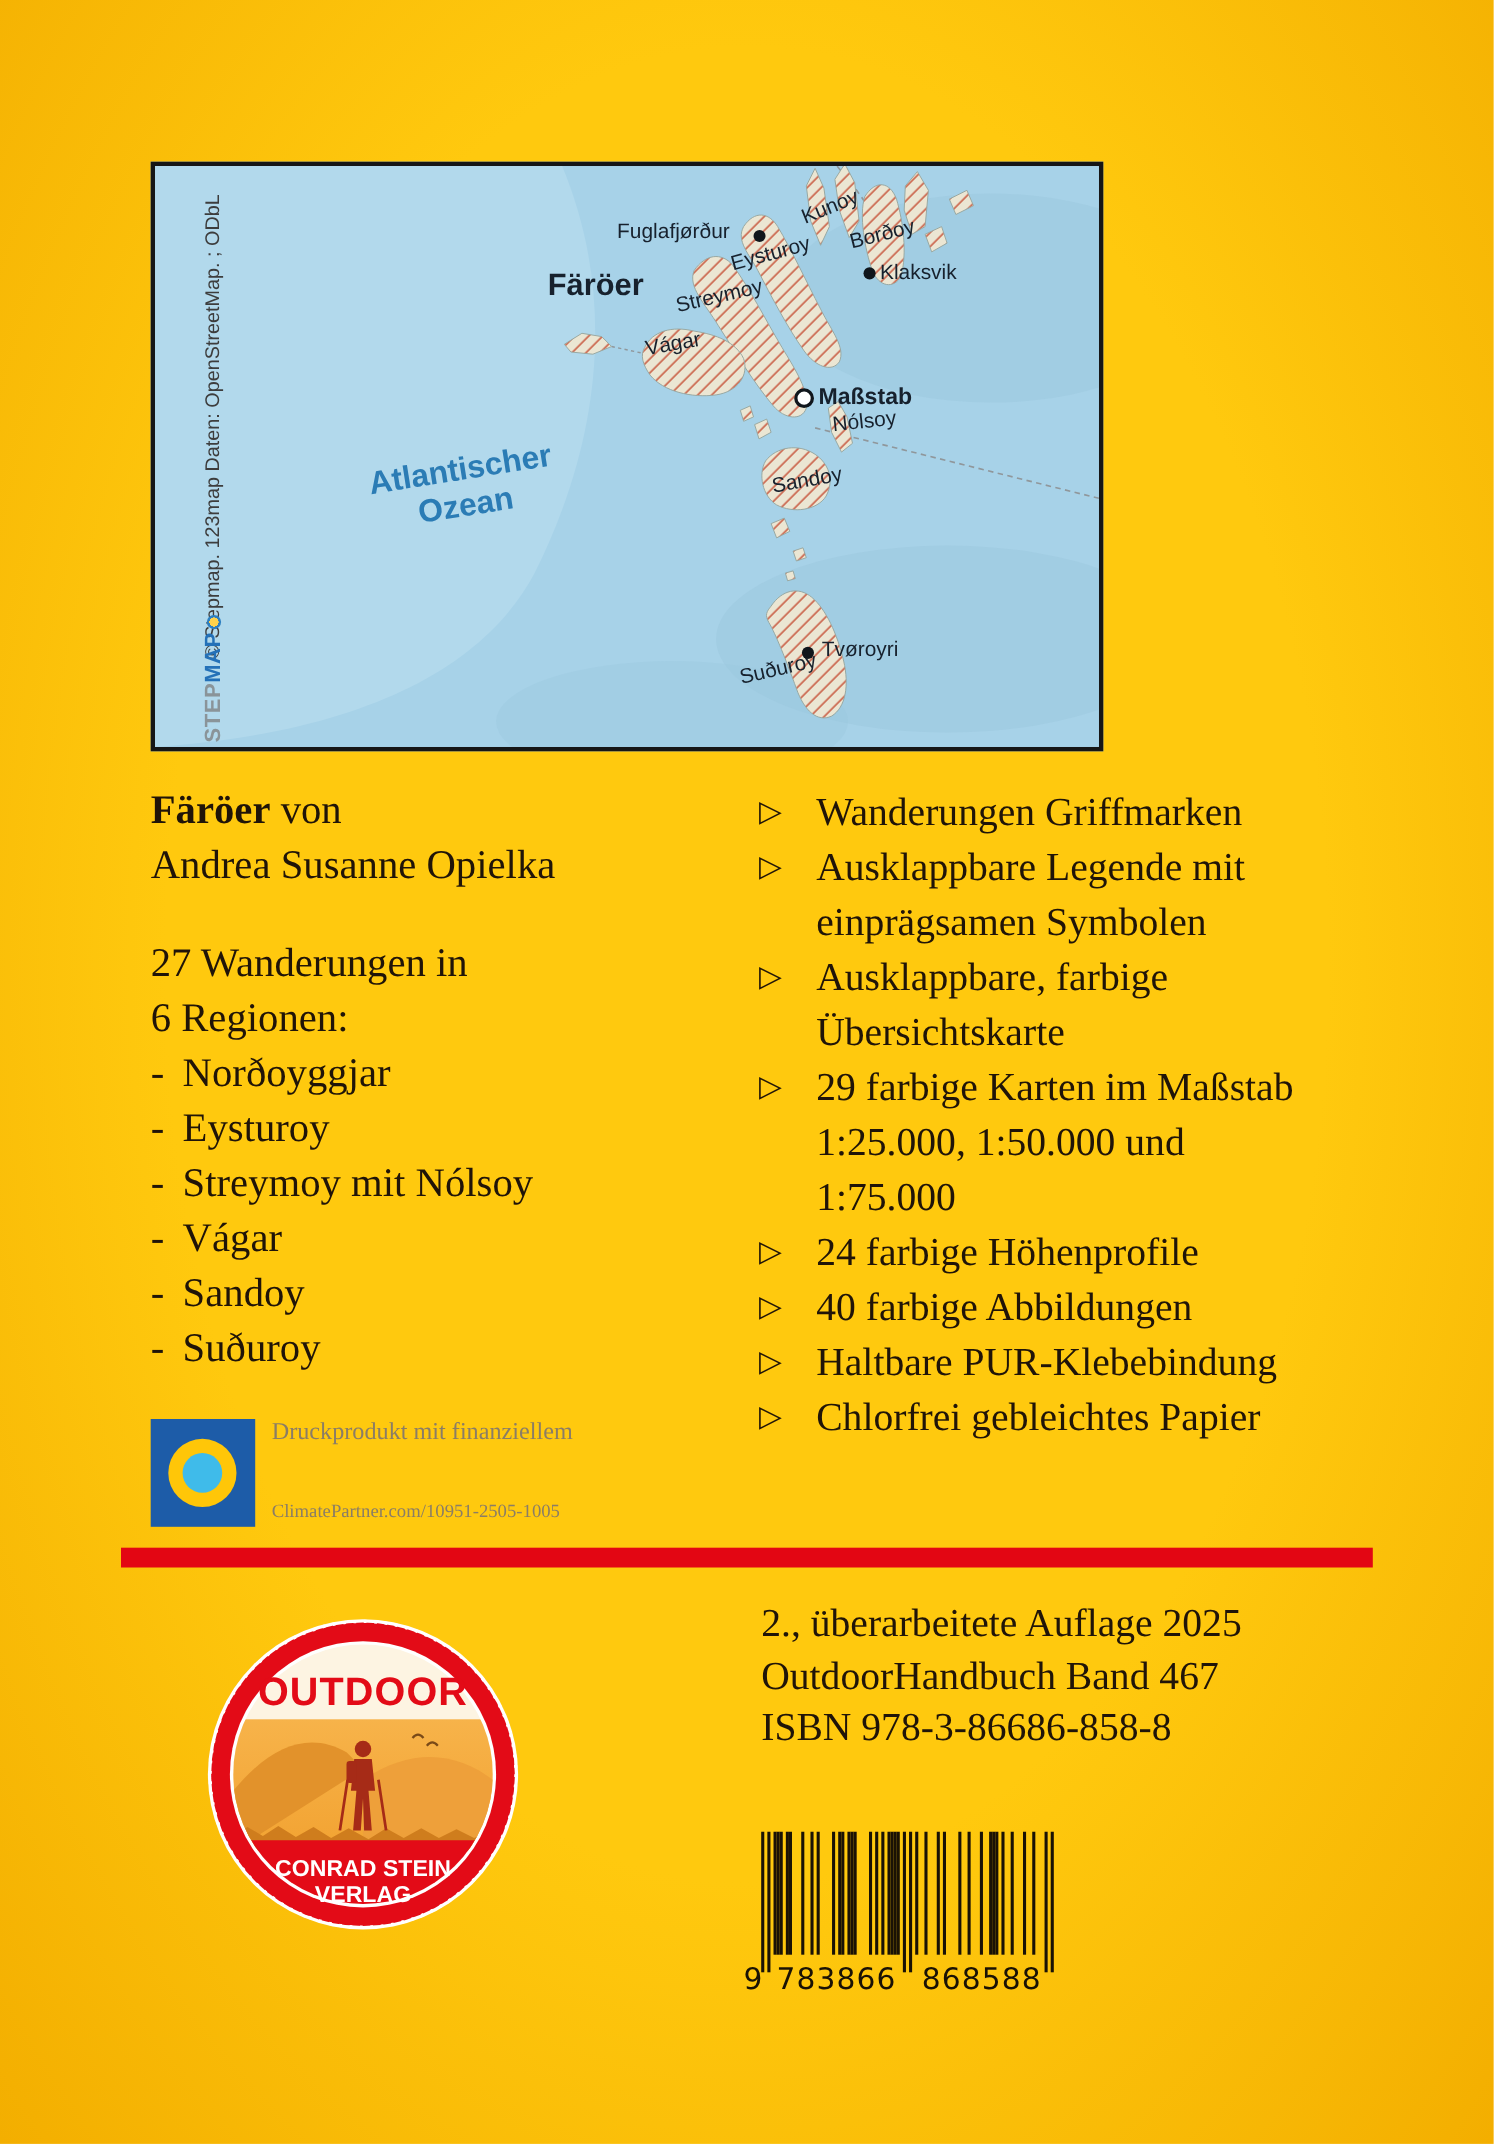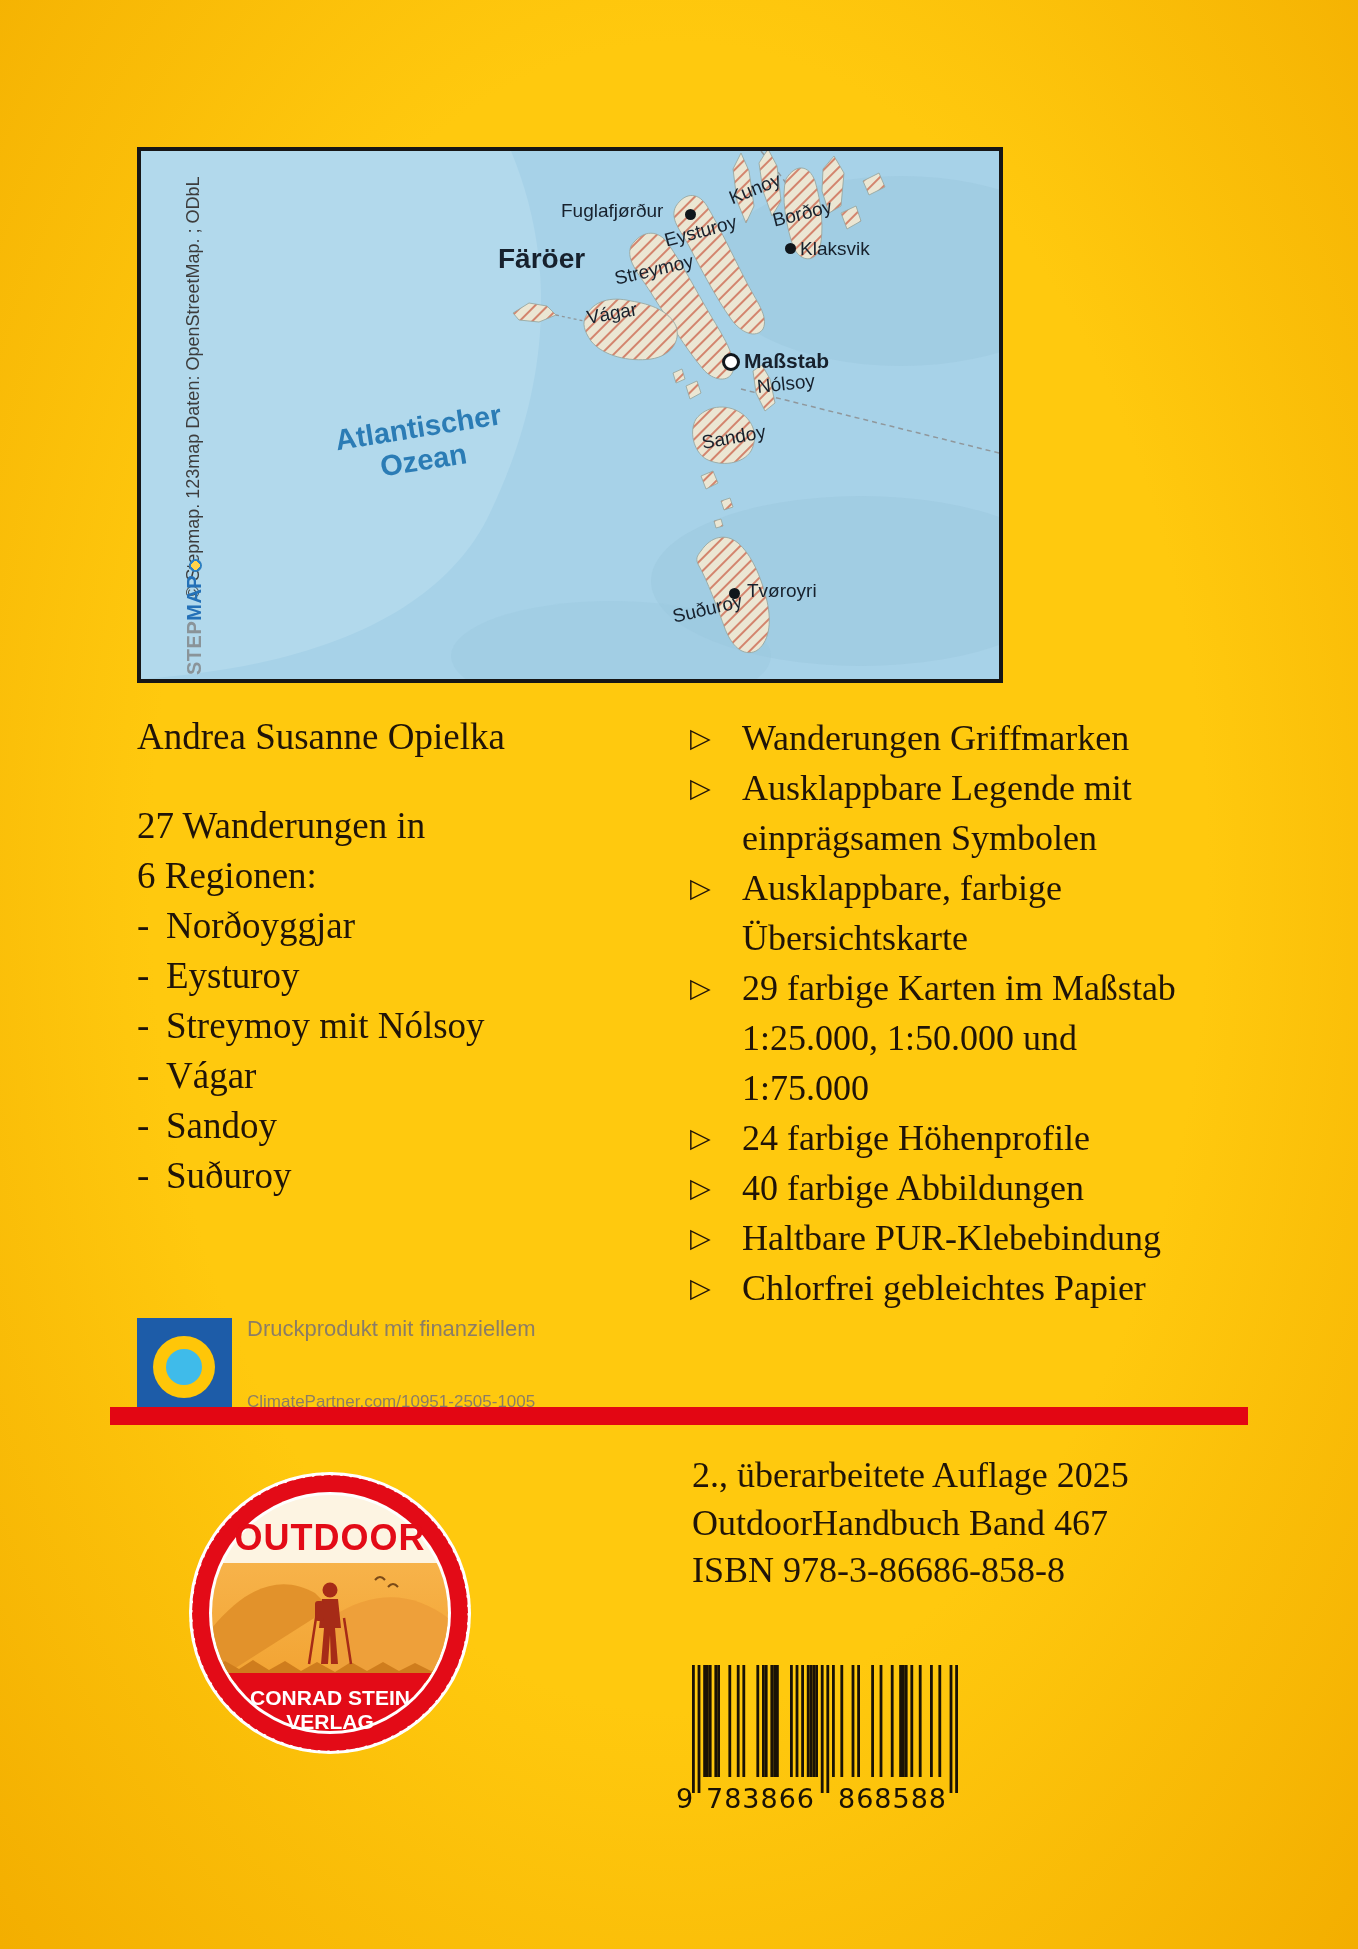--- a/index.html
+++ b/index.html
@@ -35,21 +35,21 @@
   .titleline .bold{font-weight:bold;}
   .introblock{margin-top:39px;font-family:Liberation Serif, serif;}
   .region-line .dash{display:inline-block;width:29px;}
   .features{position:absolute;left:690px;top:713px;width:565px;font-size:36px;line-height:50px;}
   .feat{display:flex;align-items:flex-start;}
   .tri{width:52px;flex:0 0 52px;font-size:27px;line-height:50px;
        font-family:"DejaVu Sans",sans-serif;color:#201408;}
   .ftext{flex:1;}
   
   .climate{position:absolute;left:137px;top:1288px;width:460px;height:100px;
-           font-family:Liberation Sans, sans-serif;margin-top:28px;}
+           font-family:Liberation Serif, serif;}
   .cp-square{position:absolute;left:0;top:2px;width:95px;height:98px;background:#1d5ca8;}
   .cp-ring{position:absolute;left:16px;top:18px;width:62px;height:62px;border-radius:50%;
            background:#ffc608;}
   .cp-core{position:absolute;left:13px;top:13px;width:36px;height:36px;border-radius:50%;
            background:#3fbbea;}
   .cp-line1{position:absolute;left:110px;top:0;font-size:22px;color:#8b7d66;}
   .cp-brand{position:absolute;left:110px;top:24px;font-size:43px;font-weight:bold;color:#1d5ca8;}
   .cp-url{position:absolute;left:110px;top:76px;font-size:17px;color:#8b7d66;}
   
   .redbar{position:absolute;left:110px;top:1407px;width:1138px;height:18px;background:#e30613;}
@@ -126,20 +126,23 @@
     <div class="ocean">
       <div>Atlantischer</div>
       <div>Ozean</div>
     </div>
     <span class="mdot" style="left:588px;top:437px;"></span>
     <span class="ml" style="left:606px;top:430px;">Tvøroyri</span>
     <span class="ml" style="left:532px;top:456px;transform:rotate(-13deg);">Suðuroy</span>
   </div>
 
   <div class="leftcol">
+    <div class="titleline">
+      <span class="bold">Färöer</span><span> von</span>
+    </div>
     <div>Andrea Susanne Opielka</div>
     <div class="introblock">27 Wanderungen in</div>
     <div>6 Regionen:</div>
     <div class="region-line"><span class="dash">-</span><span>Norðoyggjar</span></div>
     <div class="region-line"><span class="dash">-</span><span>Eysturoy</span></div>
     <div class="region-line"><span class="dash">-</span><span>Streymoy mit Nólsoy</span></div>
     <div class="region-line"><span class="dash">-</span><span>Vágar</span></div>
     <div class="region-line"><span class="dash">-</span><span>Sandoy</span></div>
     <div class="region-line"><span class="dash">-</span><span>Suðuroy</span></div>
   </div>

